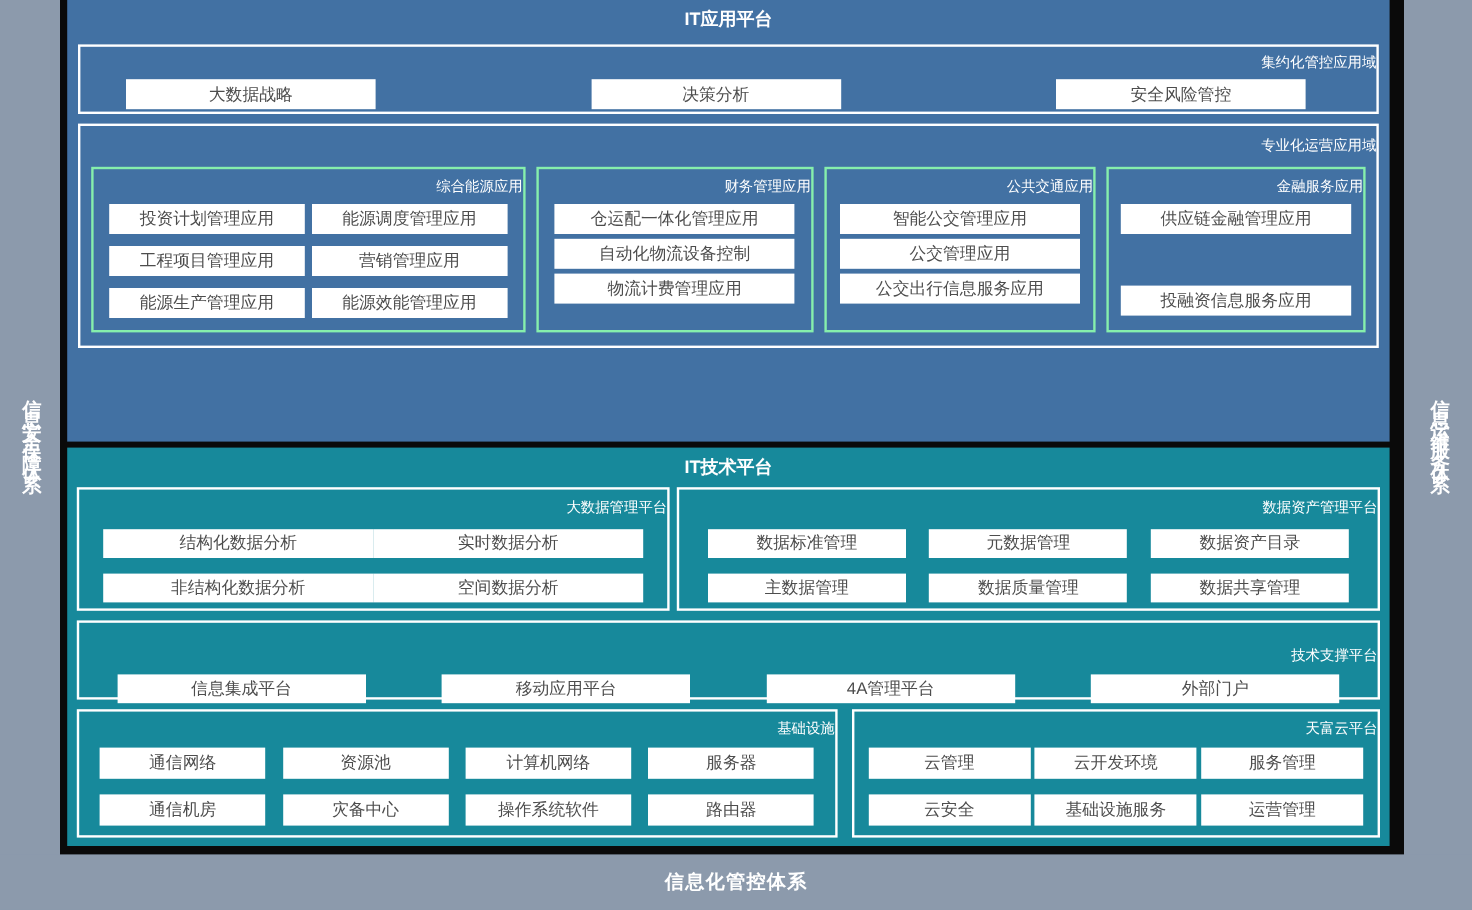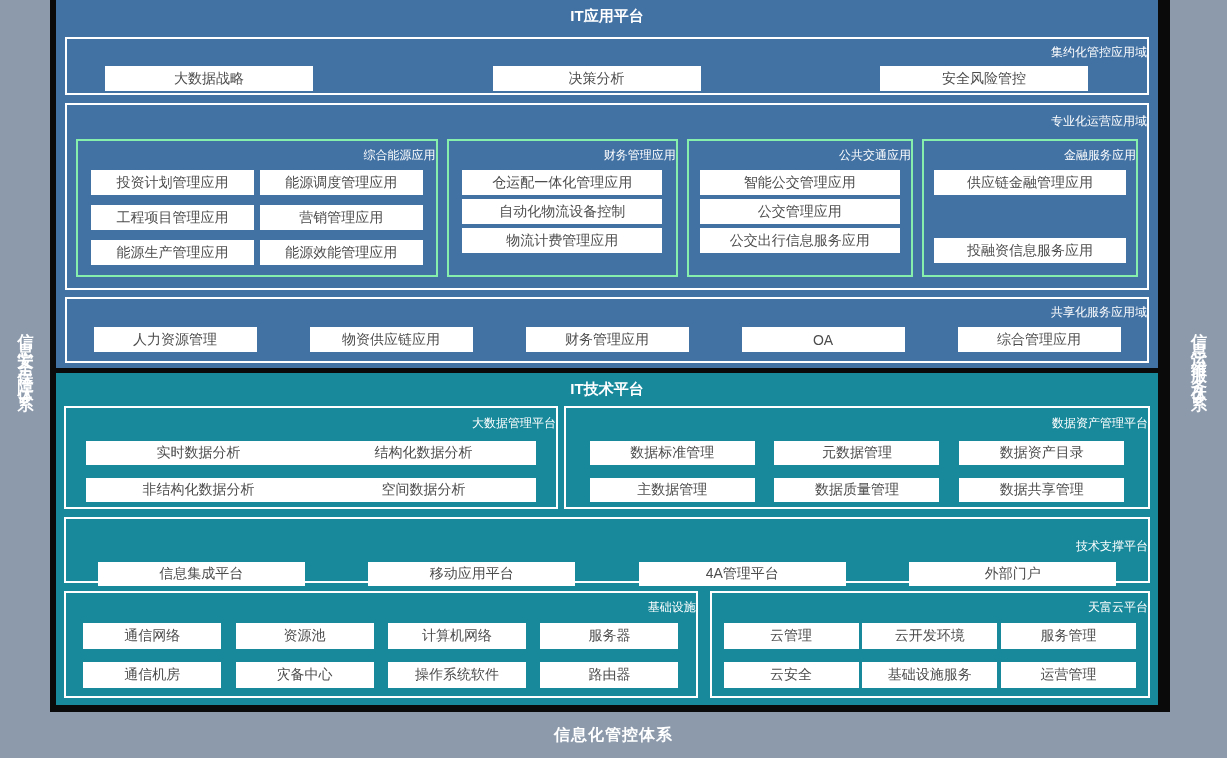--- a/index.html
+++ b/index.html
@@ -179,41 +179,31 @@
             <div class="s-title">金融服务应用</div>
             <div class="finance-col">
               <div class="item">供应链金融管理应用</div>
               <div class="item">投融资信息服务应用</div>
             </div>
           </div>
 
         </div>
       </div>
 
-      <div class="wbox box-shared">
-        <div class="s-title">共享化服务应用域</div>
-        <div class="shared-row">
-          <div class="item">人力资源管理</div>
-          <div class="item">物资供应链应用</div>
-          <div class="item">财务管理应用</div>
-          <div class="item">OA</div>
-          <div class="item">综合管理应用</div>
-        </div>
-      </div>
     </div>
 
     <div class="panel-tech">
       <div class="p-title">IT技术平台</div>
 
       <div class="tech-row1">
         <div class="wbox b-bigdata">
           <div class="s-title">大数据管理平台</div>
           <div class="grid-2x2">
+            <div class="item">结构化数据分析</div>
             <div class="item">实时数据分析</div>
-            <div class="item">结构化数据分析</div>
             <div class="item">非结构化数据分析</div>
             <div class="item">空间数据分析</div>
           </div>
         </div>
         <div class="wbox b-dataasset">
           <div class="s-title">数据资产管理平台</div>
           <div class="grid-3x2">
             <div class="item">数据标准管理</div>
             <div class="item">元数据管理</div>
             <div class="item">数据资产目录</div>

